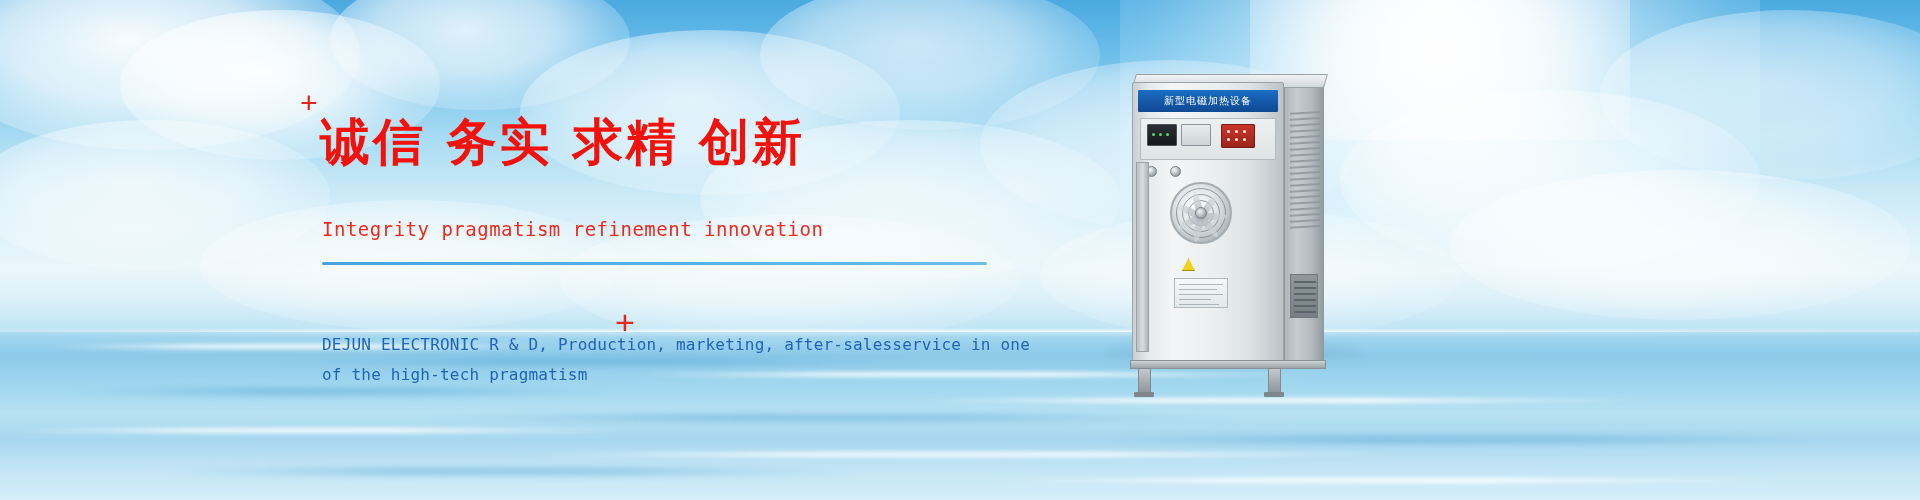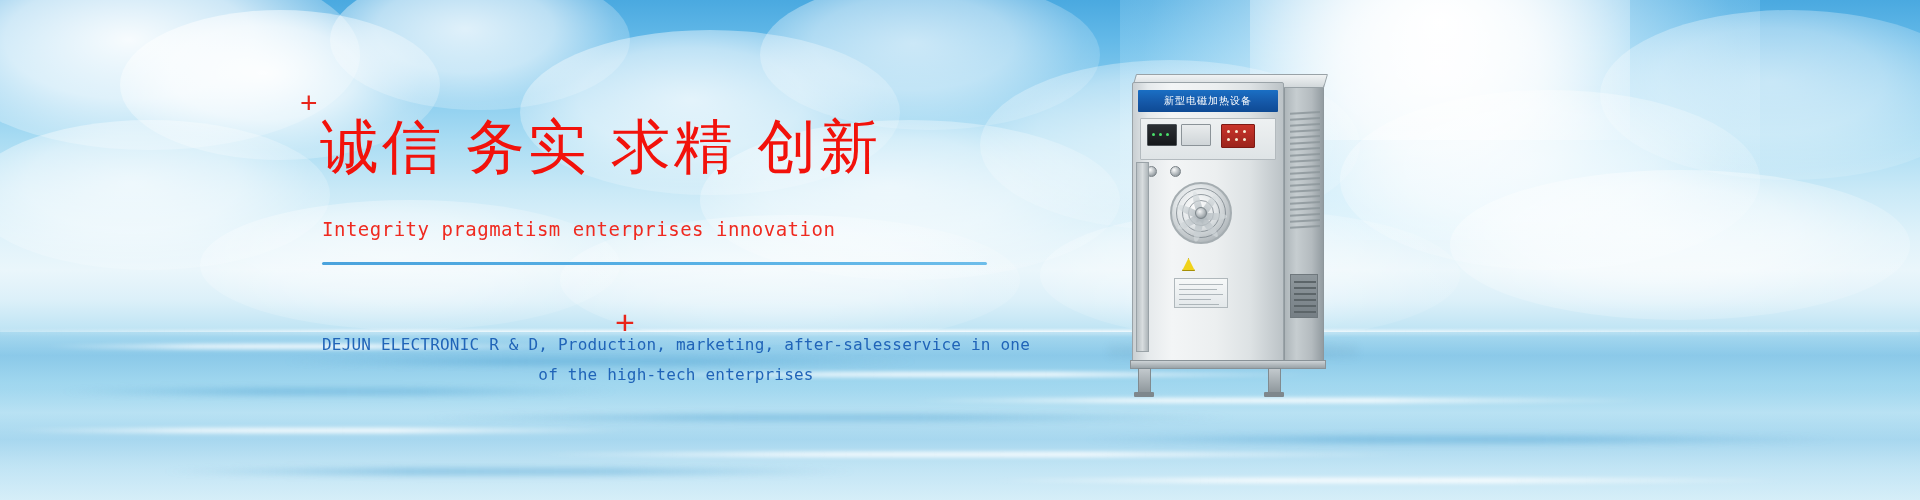--- a/index.html
+++ b/index.html
@@ -109,21 +109,21 @@
   .plus-mark {
     position:absolute; color:#e8251a; font-size:30px; line-height:1;
     font-family:"Liberation Sans", sans-serif; font-weight:300;
     user-select:none;
   }
   .plus-top { left:300px; top:88px; }
   .plus-bottom { left:615px; top:305px; font-size:34px; }
 
   .headline {
     position:absolute; left:320px; top:116px;
-    font-size:59px; line-height:1.04; font-weight:400;
+    font-size:50px; line-height:1.04; font-weight:700;
     color:#f2120b;
     font-family:"DejaVu Sans", "Liberation Sans", sans-serif;
     letter-spacing:3px;
     white-space:nowrap;
   }
 
   .headline-en {
     position:absolute; left:322px; top:218px;
     font-size:19px; line-height:1.2; font-weight:400;
     color:#ef2a20;
@@ -148,21 +148,21 @@
   }
 
   .subhead-en {
     position:absolute; left:322px; top:330px;
     font-size:16px; line-height:1.85;
     color:#2064b8;
     font-family:"DejaVu Sans Mono", "Liberation Mono", monospace;
     letter-spacing:0.2px;
     white-space:nowrap;
   }
-  .subhead-en div { white-space:nowrap;text-align:center; }
+  .subhead-en div { white-space:nowrap; }
 
   
   .machine { position:absolute; left:1118px; top:62px; width:220px; height:300px; }
 
   
   .machine-shadow {
     position:absolute; left:1108px; top:342px; width:250px; height:18px;
     background:radial-gradient(ellipse at 50% 50%,
       rgba(90,140,170,0.35) 0%, rgba(90,140,170,0.12) 55%, rgba(90,140,170,0) 100%);
     filter:blur(3px);
@@ -354,28 +354,28 @@
     <div class="wave-dark" style="left:160px;  top:136px; width:700px;"></div>
     <div class="wave" style="left:980px;  top:146px; width:820px;"></div>
   </div>
 
   <div class="text-block">
 
     <div class="plus-mark plus-top">+</div>
 
     <div class="headline">诚信 务实 求精 创新</div>
 
-    <div class="headline-en">Integrity  pragmatism  enterprises  innovation</div>
+    <div class="headline-en">Integrity  pragmatism  refinement  innovation</div>
 
     <div class="divider"></div>
 
 
     <div class="subhead-en">
       <div>DEJUN ELECTRONIC R &amp; D, Production, marketing, after-salesservice in one</div>
-      <div>of the high-tech enterprises</div>
+      <div>of the high-tech pragmatism</div>
     </div>
 
     <div class="plus-mark plus-bottom">+</div>
   </div>
 
   <div class="machine-shadow"></div>
 
   <div class="machine">
 
     <div class="m-side">

